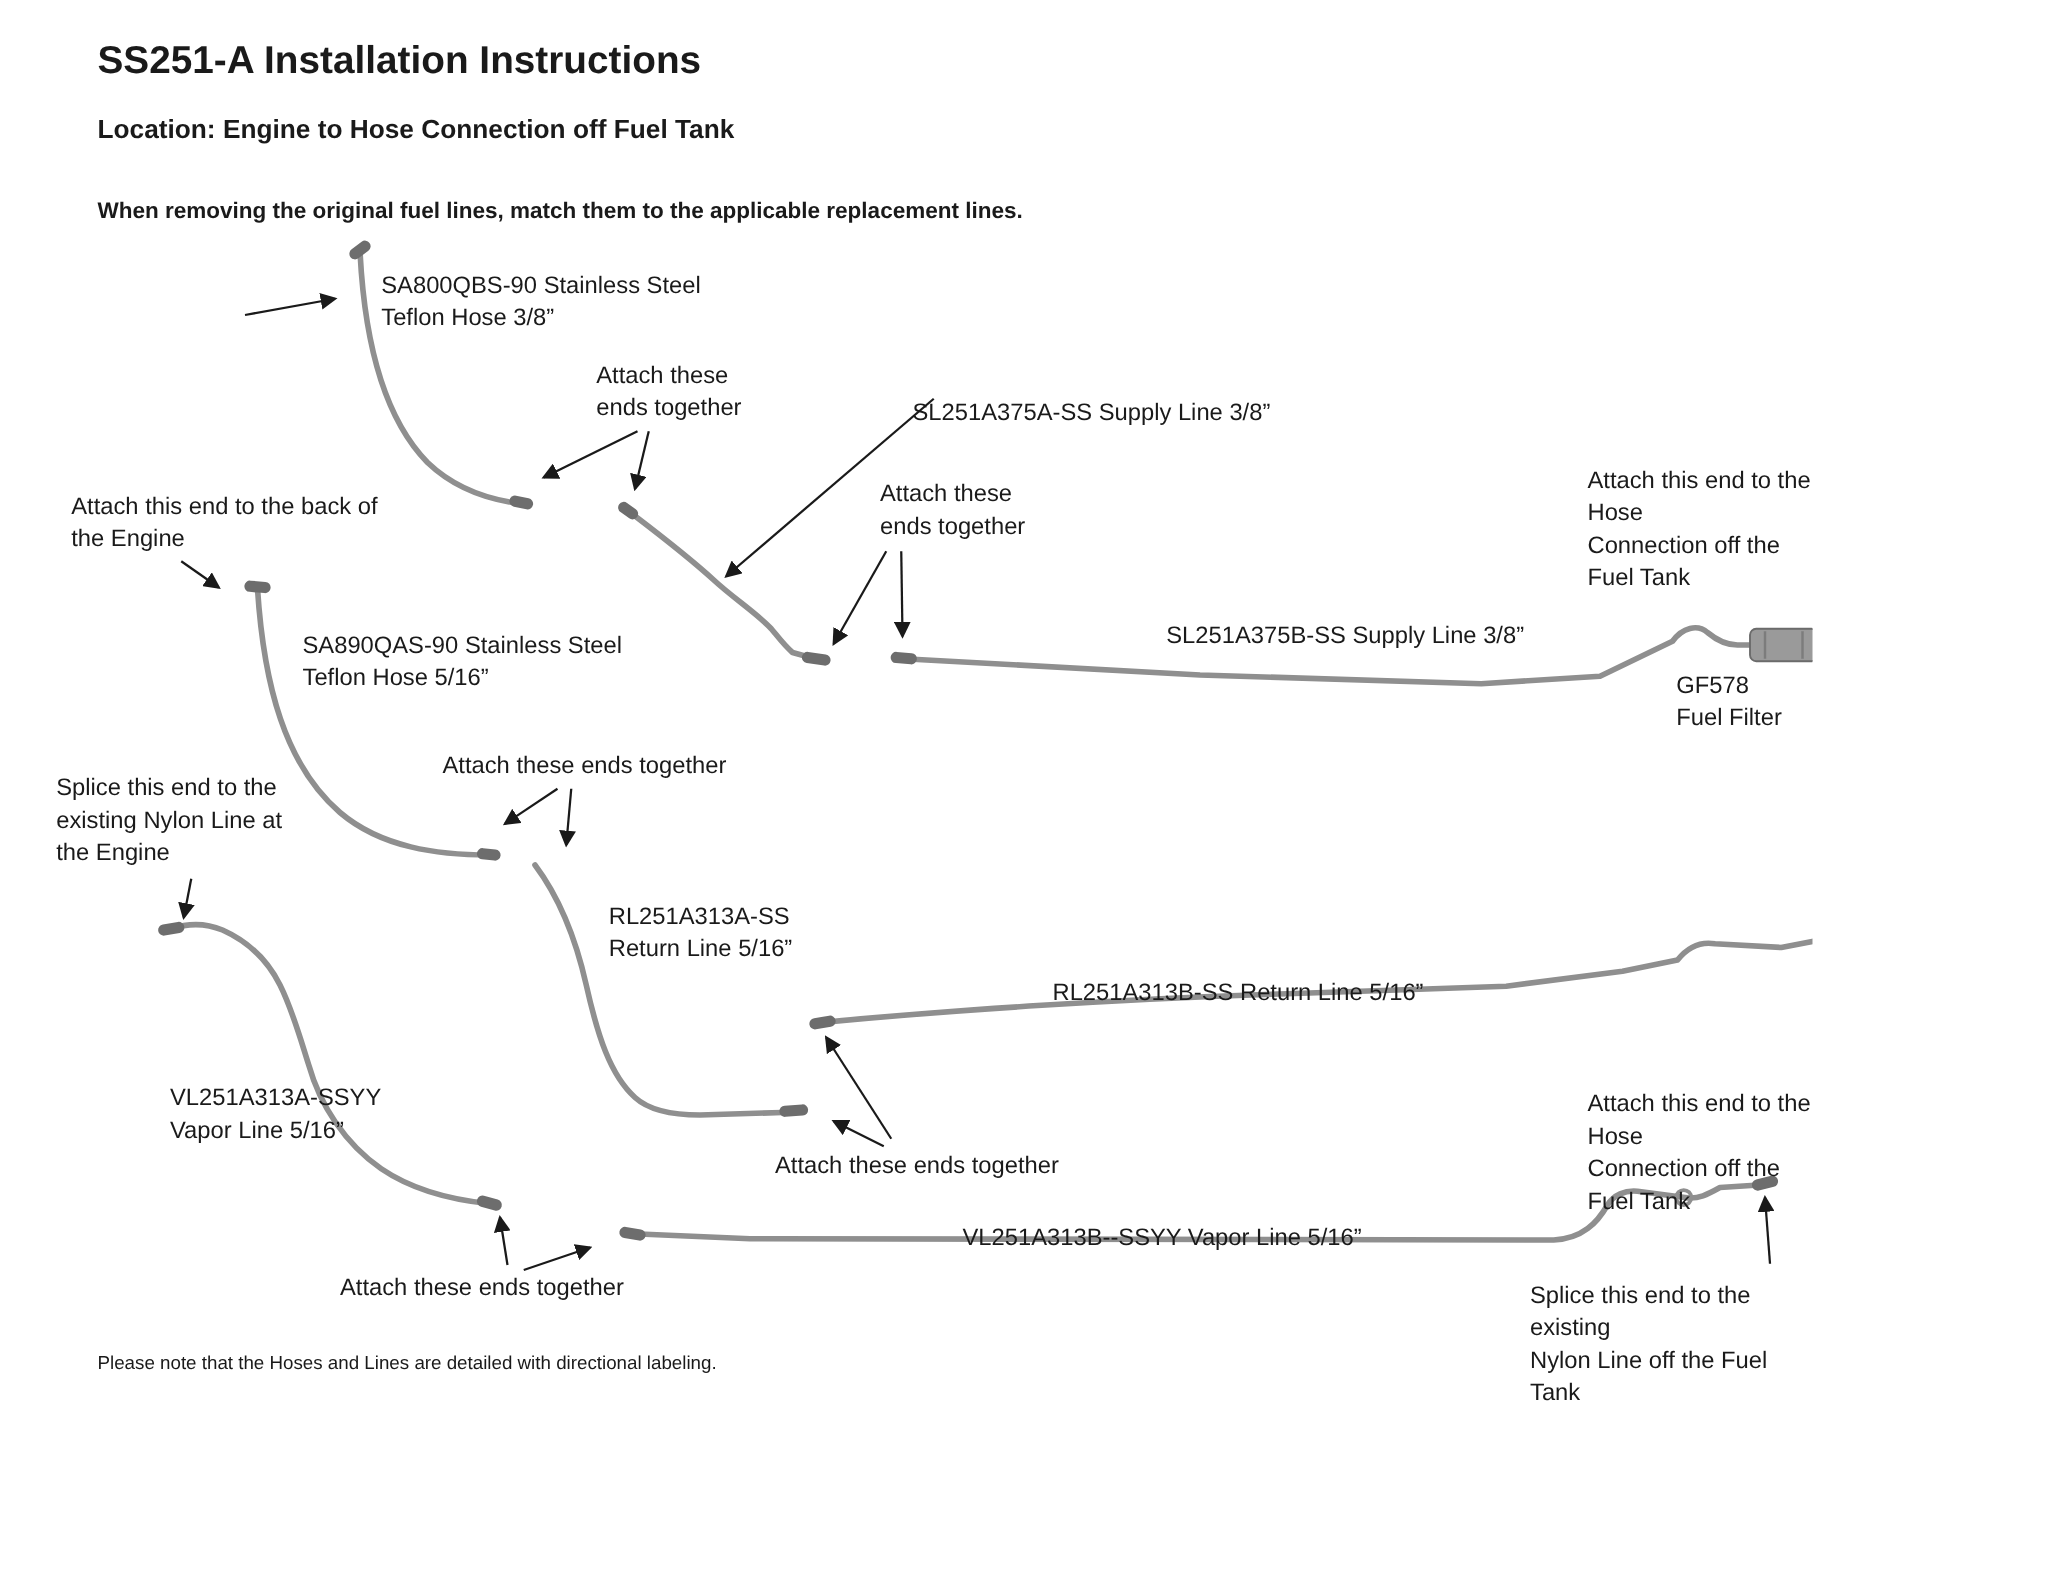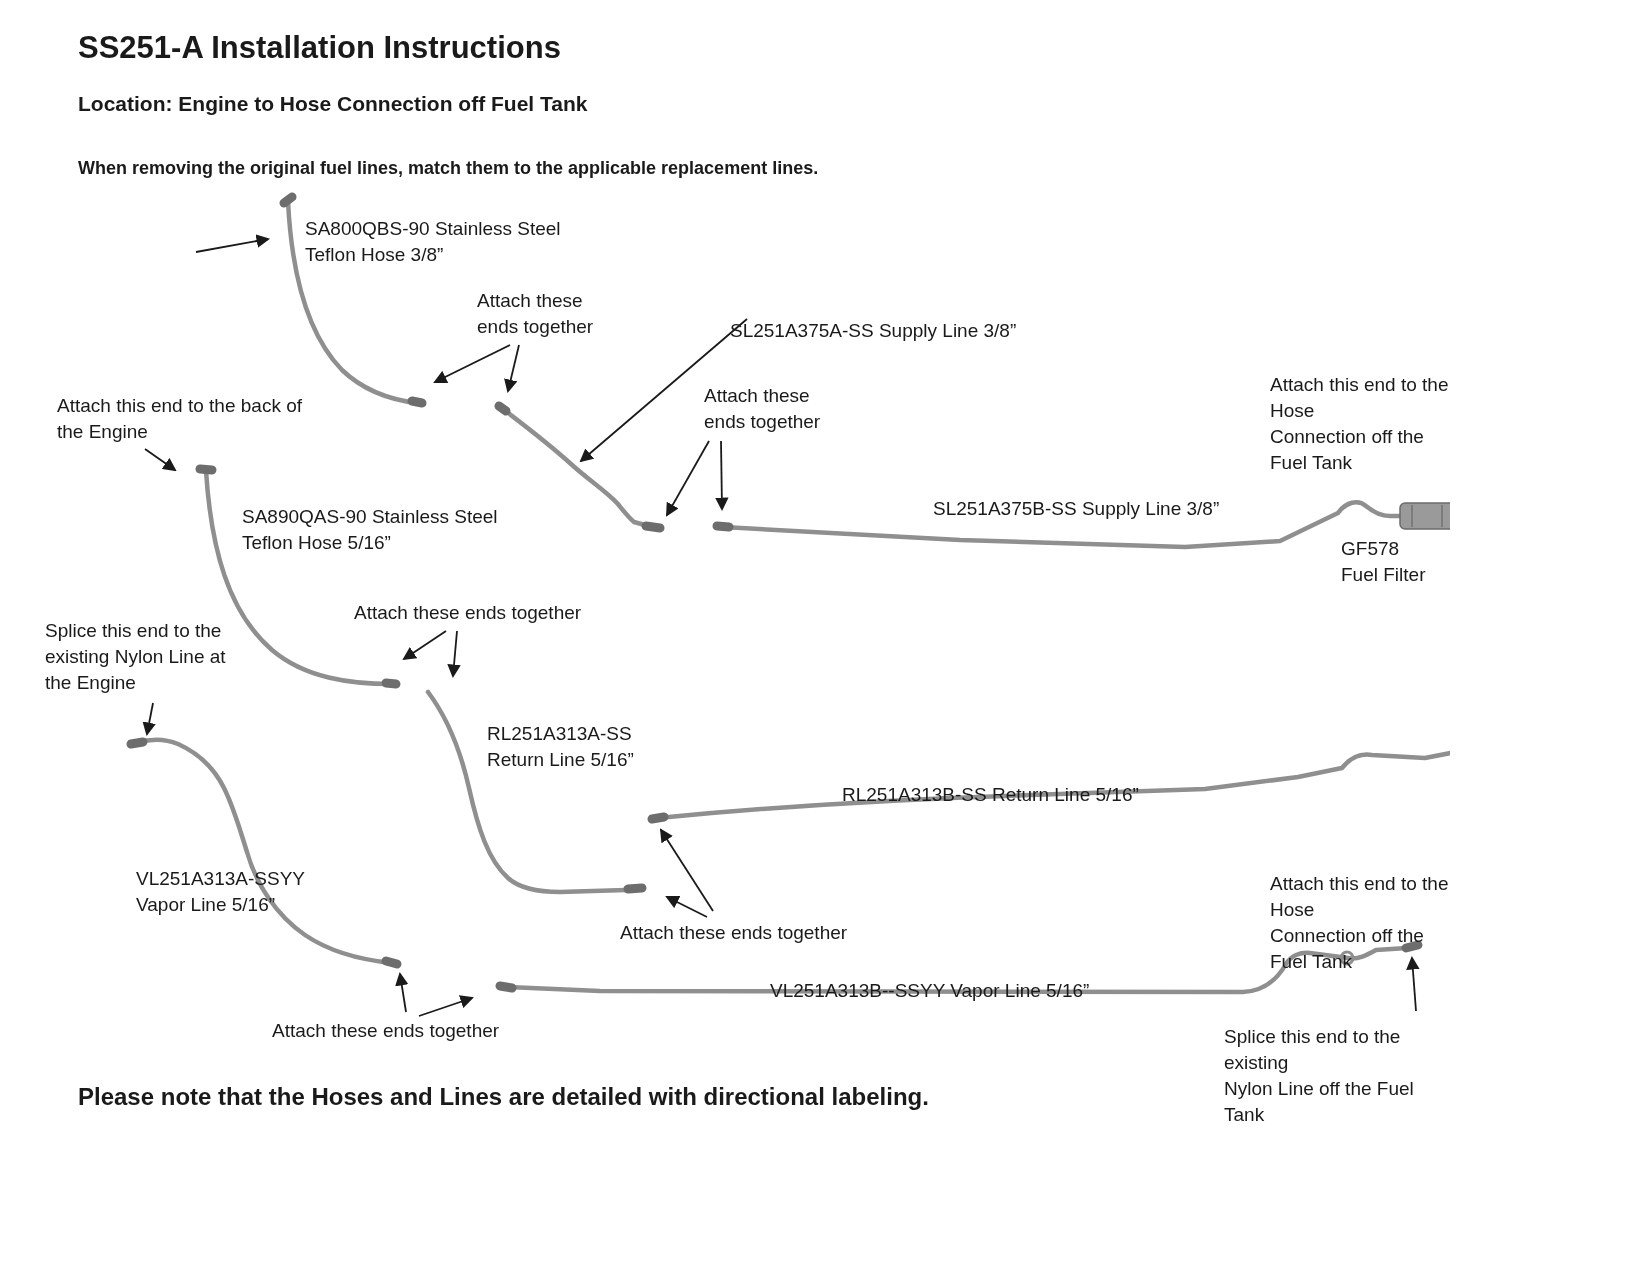--- a/index.html
+++ b/index.html
@@ -6,21 +6,21 @@
   html, body { background:#ffffff; }
   .page {
     position:relative; width:1450px; height:1275px; background:#ffffff;
     font-family:"Liberation Sans", sans-serif; color:#1a1a1a; overflow:hidden;
   }
   .title    { position:absolute; left:78px;  top:30px;  font-size:31px; font-weight:bold; }
   .subtitle { position:absolute; left:78px;  top:92px;  font-size:21px; font-weight:bold; }
   .intro    { position:absolute; left:78px;  top:158px; font-size:18px; font-weight:bold; }
   .lbl { position:absolute; font-size:19px; line-height:1.37; white-space:pre-line; }
   .diagram { position:absolute; left:0; top:0; }
-  .footer { position:absolute; left:78px; top:1080px; font-size:24px; font-weight:bold; line-height:1.42; }
+  .footer { position:absolute; left:78px; top:1080px; font-size:15px; font-weight:normal; line-height:1.42; }
 </style>
 </head>
 <body>
 
 <div class="page">
 
   <h1 class="title">SS251-A Installation Instructions</h1>
   <h2 class="subtitle">Location: Engine to Hose Connection off Fuel Tank</h2>
   <p class="intro">When removing the original fuel lines, match them to the applicable replacement lines.</p>
 

